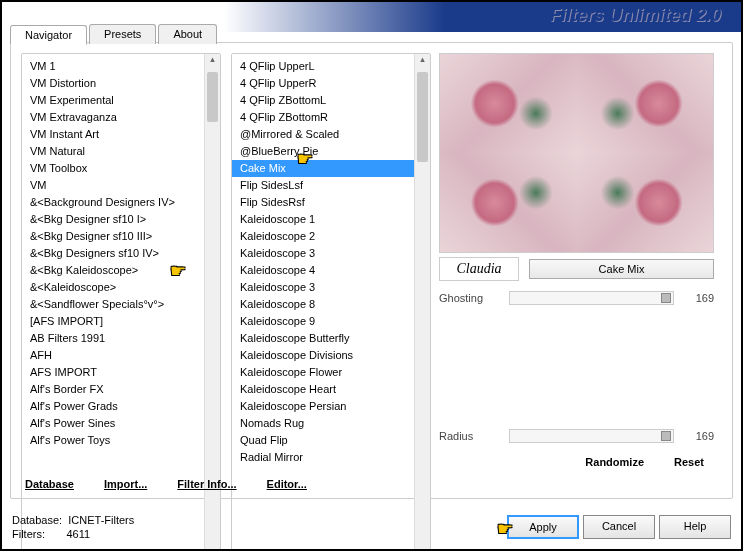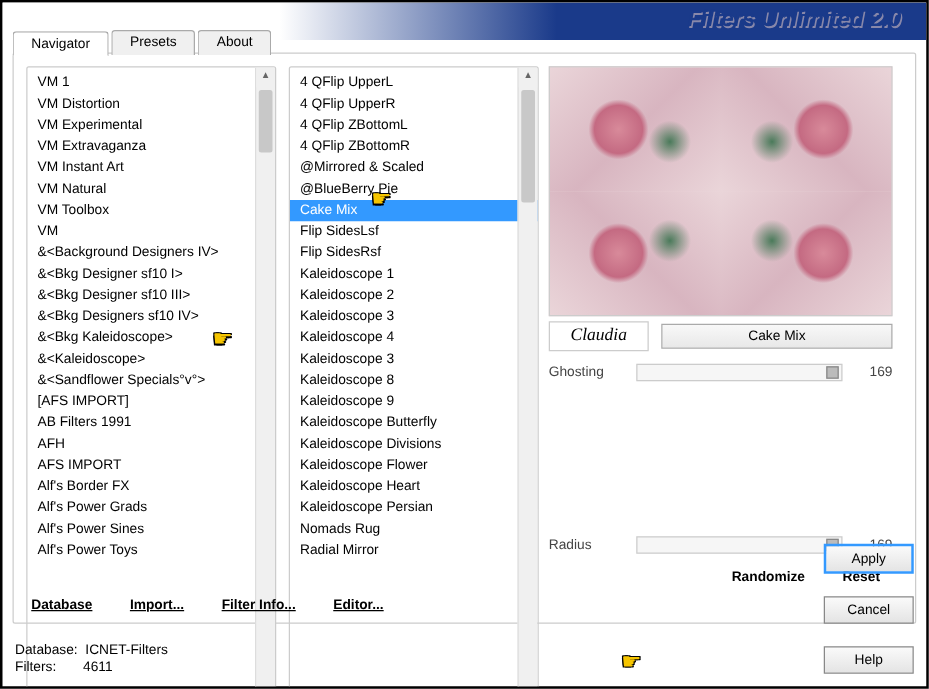--- a/index.html
+++ b/index.html
@@ -29,21 +29,21 @@
 .sliders { margin-top:10px; flex:1; }
 .slider-row { display:flex; align-items:center; gap:10px; margin-bottom:4px; }
 .slider-row label { width:60px; color:#444; }
 .slider-row .val { width:30px; text-align:right; color:#444; }
 .slider-track { flex:1; height:14px; background:#f6f6f6; border:1px solid #ccc; position:relative; }
 .slider-thumb { position:absolute; right:2px; top:1px; width:10px; height:10px; background:#bbb; border:1px solid #888; }
 .rr { display:flex; justify-content:flex-end; gap:30px; padding:4px 10px 0 0; font-weight:600; }
 .links { position:absolute; bottom:8px; left:14px; right:14px; display:flex; gap:30px; font-weight:600; }
 .links span { text-decoration:underline; cursor:pointer; }
 .status { position:absolute; left:10px; bottom:8px; line-height:14px; }
-.buttons { position:absolute; right:10px; bottom:10px; display:flex; gap:18px;flex-direction:column; }
+.buttons { position:absolute; right:10px; bottom:10px; display:flex; gap:4px; }
 .btn { padding:4px 0; border:1px solid #888; background:linear-gradient(#fafafa,#e4e4e4); cursor:pointer; min-width:72px; text-align:center; }
 .btn.primary { border:2px solid #3399ff; }
 .pointer { position:absolute; font-size:18px; color:#f6c500; text-shadow: -1px -1px 0 #000, 1px -1px 0 #000, -1px 1px 0 #000, 1px 1px 0 #000; z-index:5; transform: rotate(0deg); pointer-events:none; }
 </style>
 </head>
 <body>
 
 <div class="banner">
   <span class="banner-title">Filters Unlimited 2.0</span>
 </div>
@@ -106,20 +106,21 @@
         <div class="col-item">Kaleidoscope 4</div>
         <div class="col-item">Kaleidoscope 3</div>
         <div class="col-item">Kaleidoscope 8</div>
         <div class="col-item">Kaleidoscope 9</div>
         <div class="col-item">Kaleidoscope Butterfly</div>
         <div class="col-item">Kaleidoscope Divisions</div>
         <div class="col-item">Kaleidoscope Flower</div>
         <div class="col-item">Kaleidoscope Heart</div>
         <div class="col-item">Kaleidoscope Persian</div>
         <div class="col-item">Nomads Rug</div>
+        <div class="col-item">Quad Flip</div>
         <div class="col-item">Radial Mirror</div>
       </div>
     <div class="scrollbar">
         <div class="thumb" style="height:90px"></div>
       </div>
   </div>
 
   <div class="right">
     <div class="preview">
       <div class="preview-quad pq1"></div>

